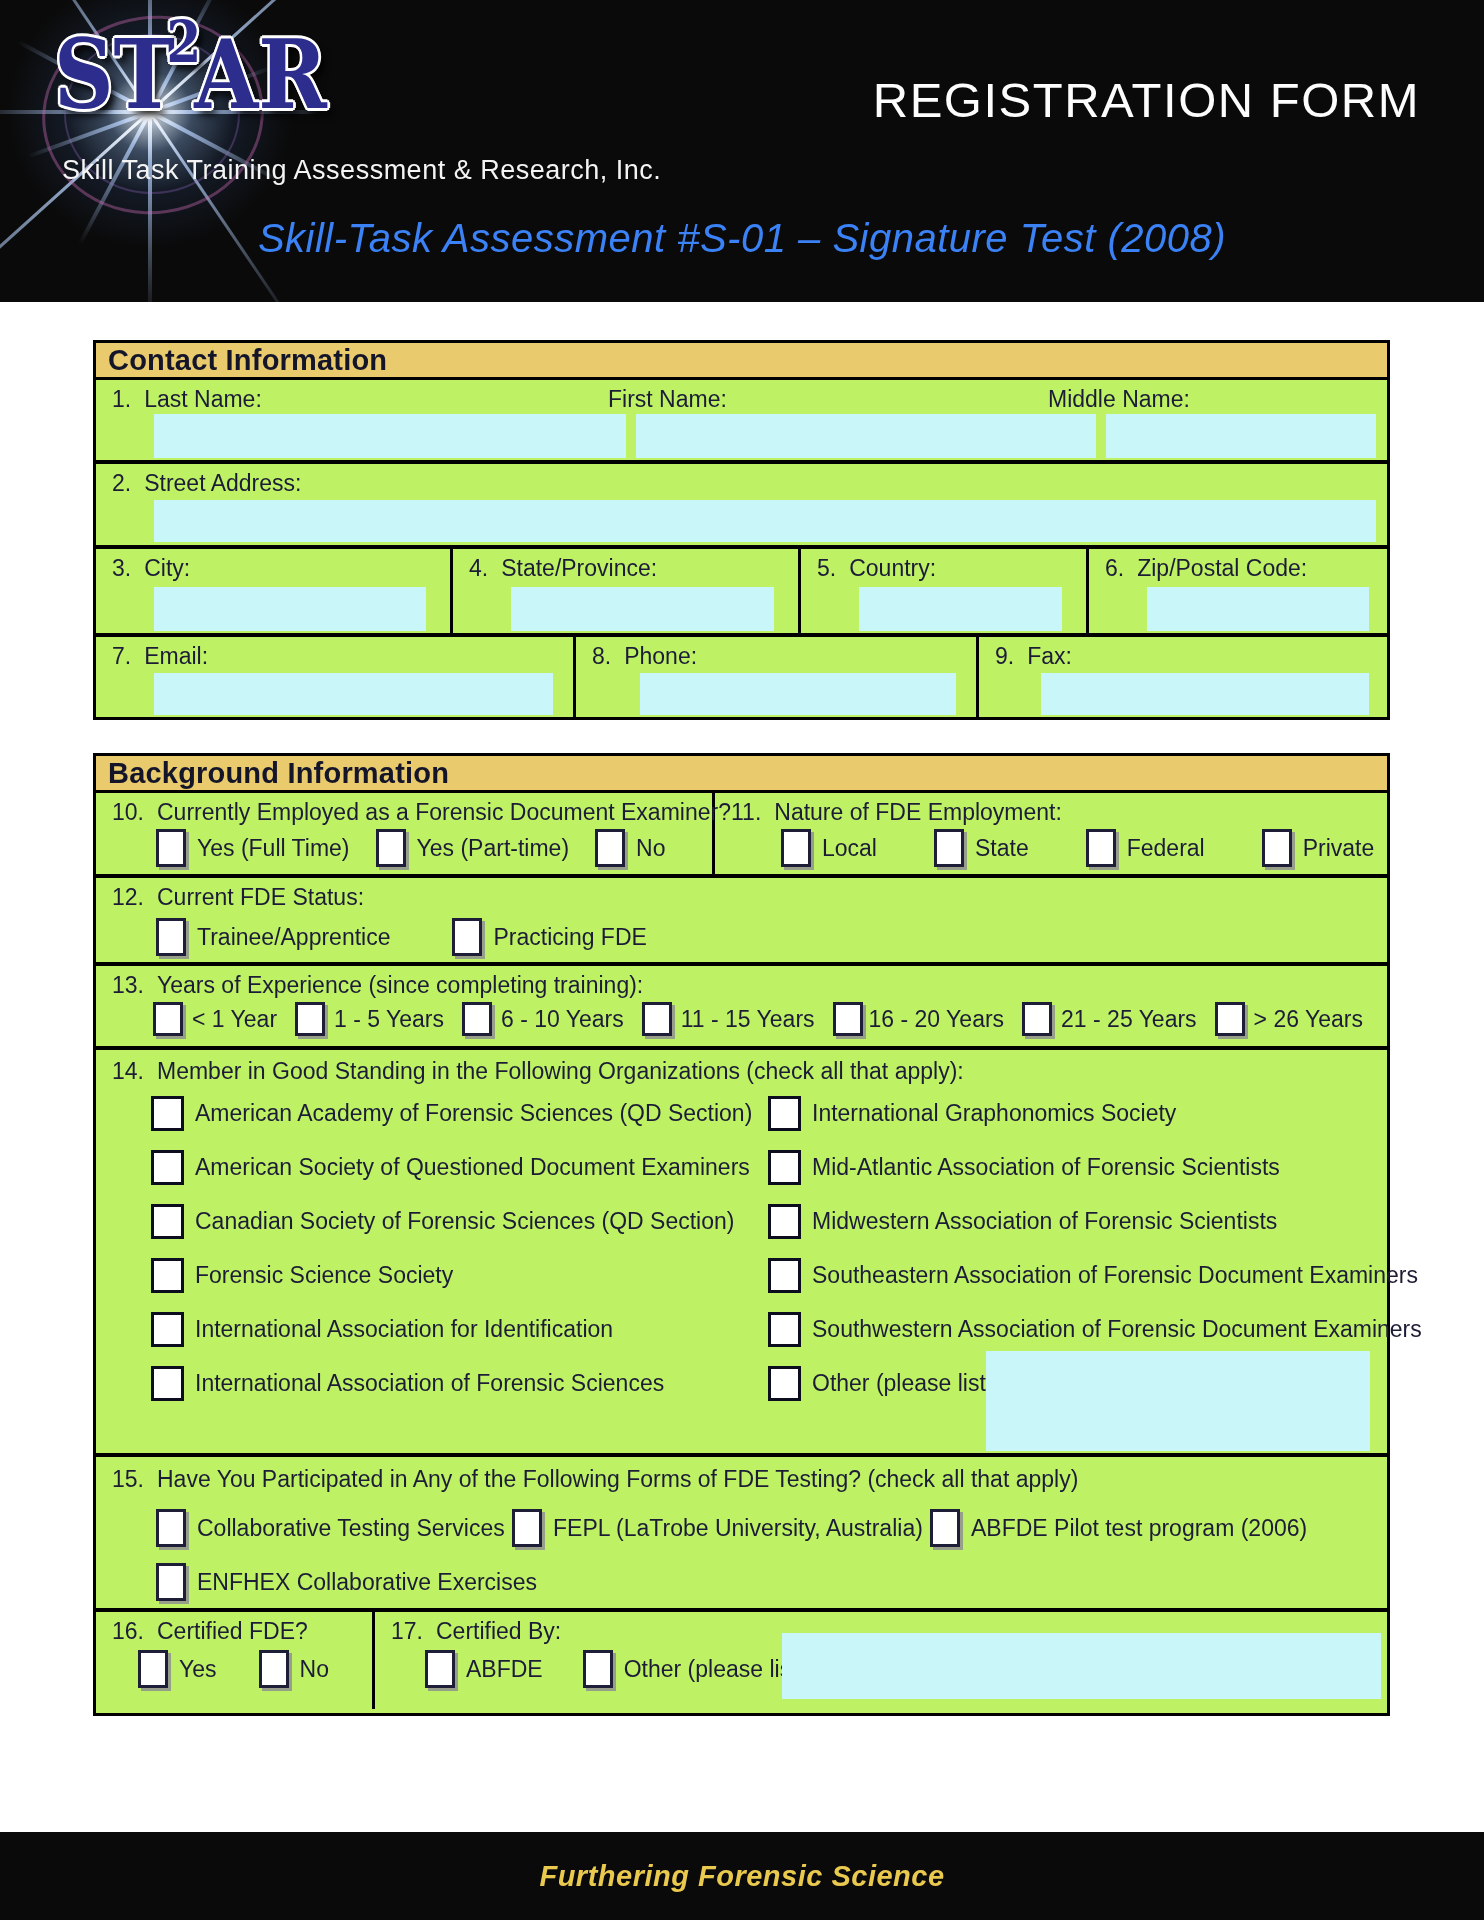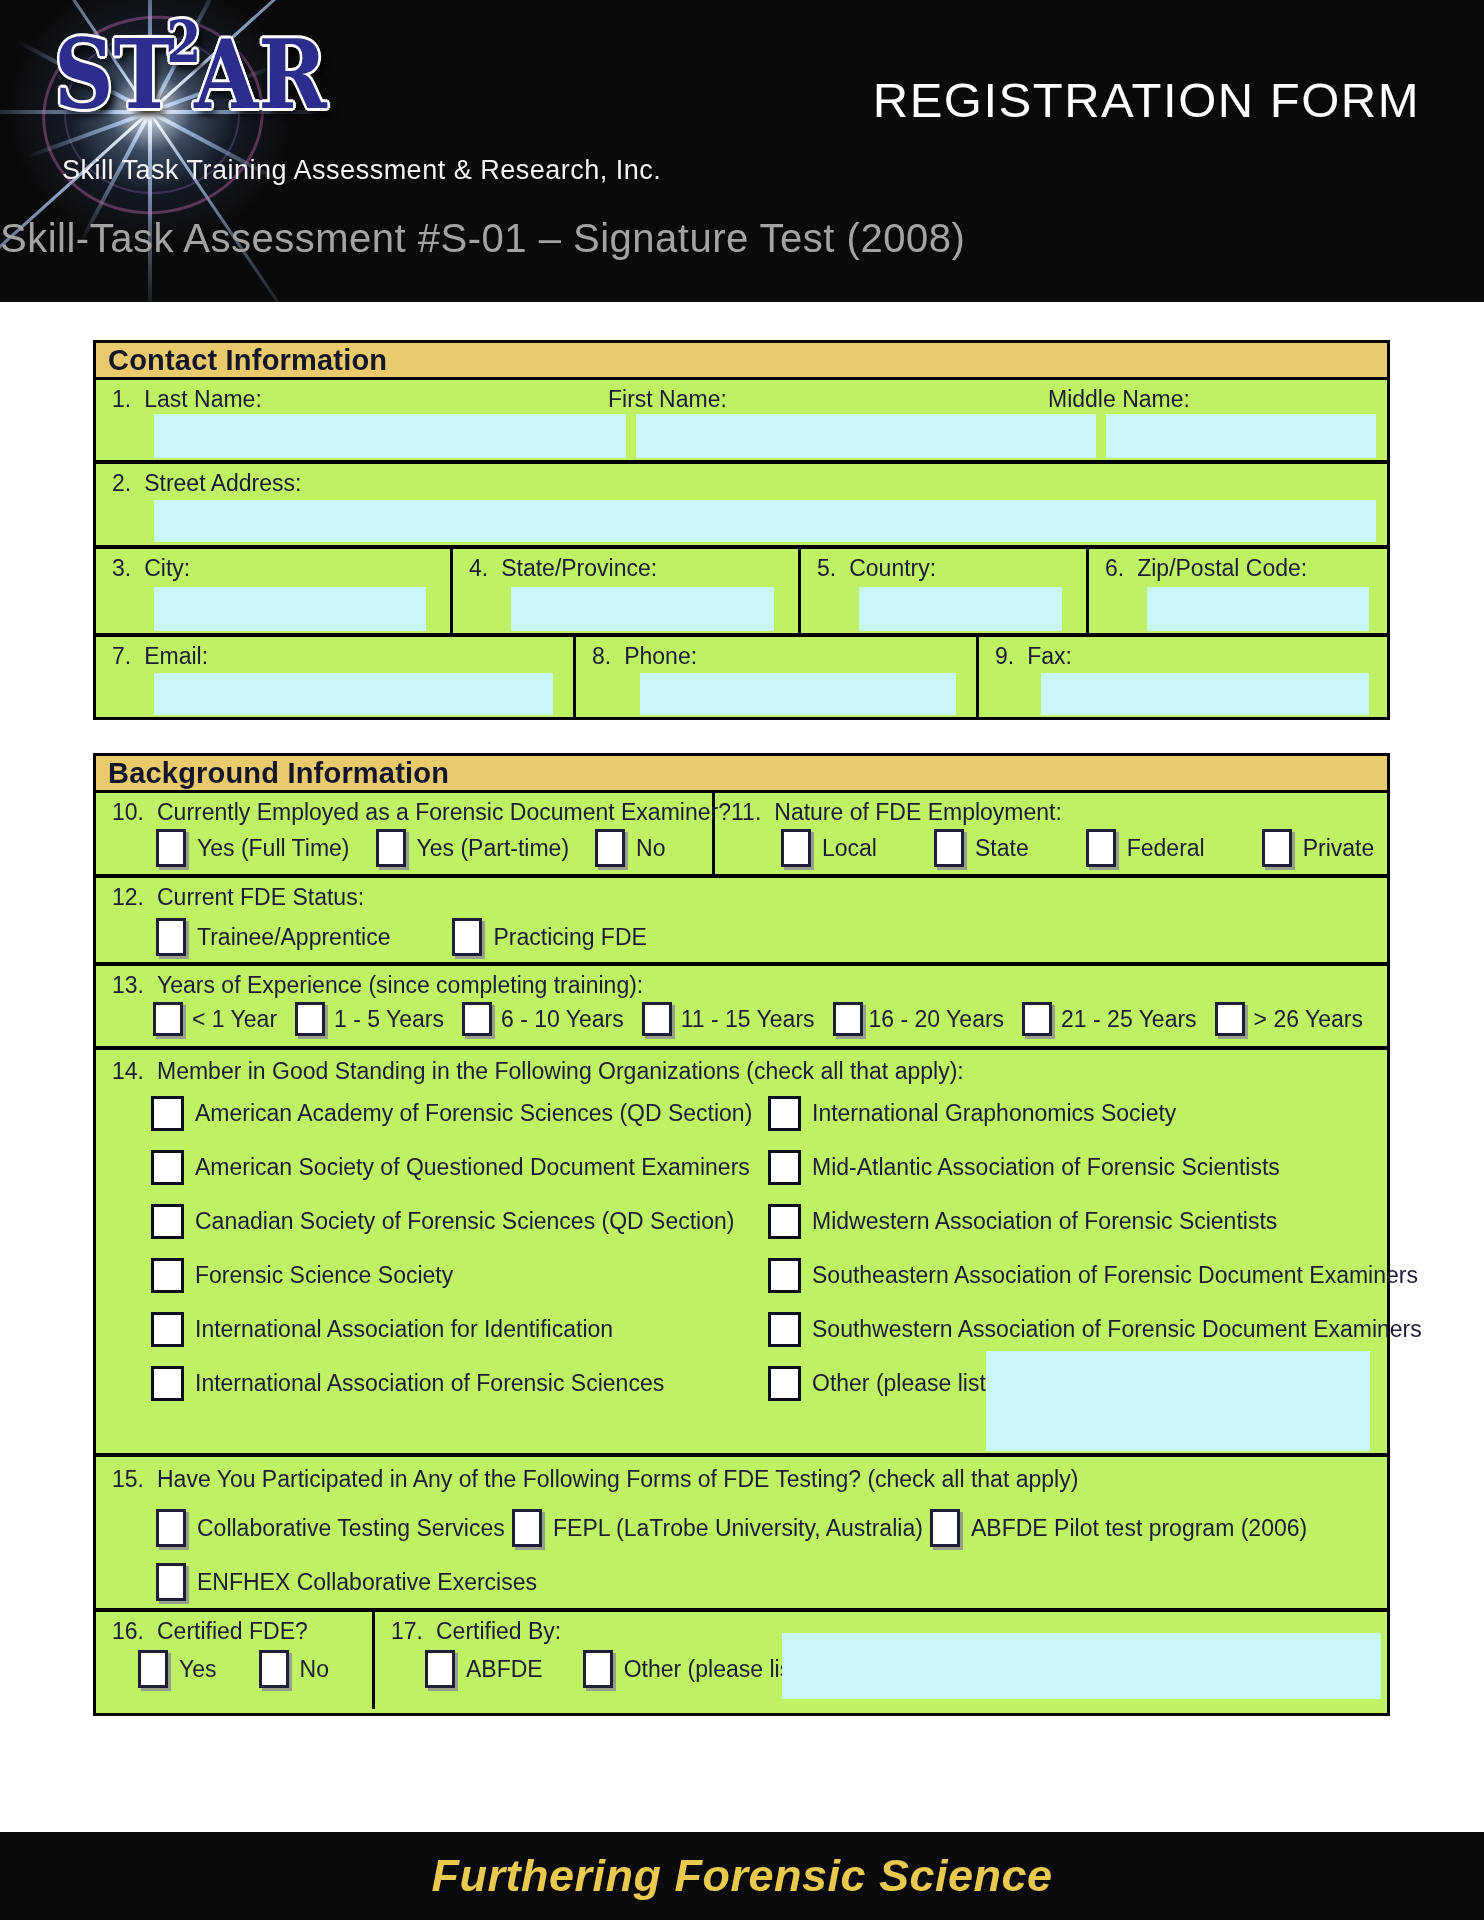--- a/index.html
+++ b/index.html
@@ -23,21 +23,21 @@
   .r4{height:900px;left:-2px;top:-450px;transform:rotate(48deg);width:3px;}
   .r5{height:300px;left:-2px;top:-150px;transform:rotate(118deg);}
   .r6{height:520px;left:-2px;top:-260px;transform:rotate(146deg);width:3px;}
   .r7{height:260px;left:-2px;top:-130px;transform:rotate(70deg);}
   .logo{position:absolute;left:54px;top:22px;font-family:"DejaVu Serif",serif;font-weight:bold;
       font-size:96px;line-height:1.1;color:#2c2d8c;letter-spacing:0px;transform:scaleX(0.86);transform-origin:left top;
       text-shadow:-3px 0 #fff,3px 0 #fff,0 -3px #fff,0 3px #fff,-2px -2px #fff,2px 2px #fff,-2px 2px #fff,2px -2px #fff,6px 7px 8px rgba(0,0,0,0.9);}
   .logo .sup{font-size:58px;position:relative;top:-46px;margin-left:-10px;margin-right:-8px;}
   .company{position:absolute;left:62px;top:155px;font-size:27px;color:#f4f4f4;letter-spacing:0.5px;}
   .regtitle{position:absolute;right:64px;top:72px;font-size:49px;color:#fdfdfd;letter-spacing:1.5px;font-weight:normal;}
-  .subtitle{position:absolute;left:0;top:216px;width:100%;text-align:left;font-size:40px;color:#a3a3a3;letter-spacing:0.5px;}
+  .subtitle{position:absolute;left:0;top:216px;width:100%;text-align:center;font-size:40px;color:#3b82f6;letter-spacing:0.5px;font-style:italic;}
   
   .box{position:absolute;left:93px;width:1297px;border:3px solid #000;background:#bef264;box-sizing:border-box;}
   .contact-box{top:340px;height:380px;}
   .bg-box{top:753px;height:963px;}
   .secbar{height:37px;background:#e9cb6d;border-bottom:3px solid #000;box-sizing:border-box;
       display:flex;align-items:center;padding-left:12px;font-weight:bold;font-size:29px;color:#15152a;letter-spacing:0.2px;}
   .row{position:relative;box-sizing:border-box;border-bottom:4px solid #000;}
   .row.last{border-bottom:none;}
   .cells{display:flex;}
   .cell{position:relative;box-sizing:border-box;border-right:3px solid #000;}
@@ -49,21 +49,21 @@
   .cbi{display:flex;align-items:center;gap:11px;font-size:23px;white-space:nowrap;}
   .cb{width:30px;height:38px;background:#fff;border:3px solid #1e1e38;box-sizing:border-box;
       box-shadow:3px 3px 0 rgba(145,145,145,0.85);flex:none;}
   .cb.org{width:33px;height:35px;box-shadow:none;border-color:#0d0d20;}
   .cbrow{position:absolute;display:flex;align-items:center;}
   .orgcol{position:absolute;top:36px;}
   .orgcol .cbi{height:54px;}
   
   .footer{position:absolute;left:0;top:1832px;width:1484px;height:88px;background:#0a0a0a;
       display:flex;align-items:center;justify-content:center;}
-  .tagline{font-size:45px;font-style:italic;font-weight:bold;color:#eac94f;letter-spacing:0.5px;}
+  .tagline{font-size:29px;font-style:italic;font-weight:bold;color:#eac94f;letter-spacing:0.5px;}
 </style>
 </head>
 <body>
 
 <div class="page">
 
   <div class="hdr">
     <div class="burst">
       <div class="burst-halo"></div>
       <div class="ray r1"></div>

